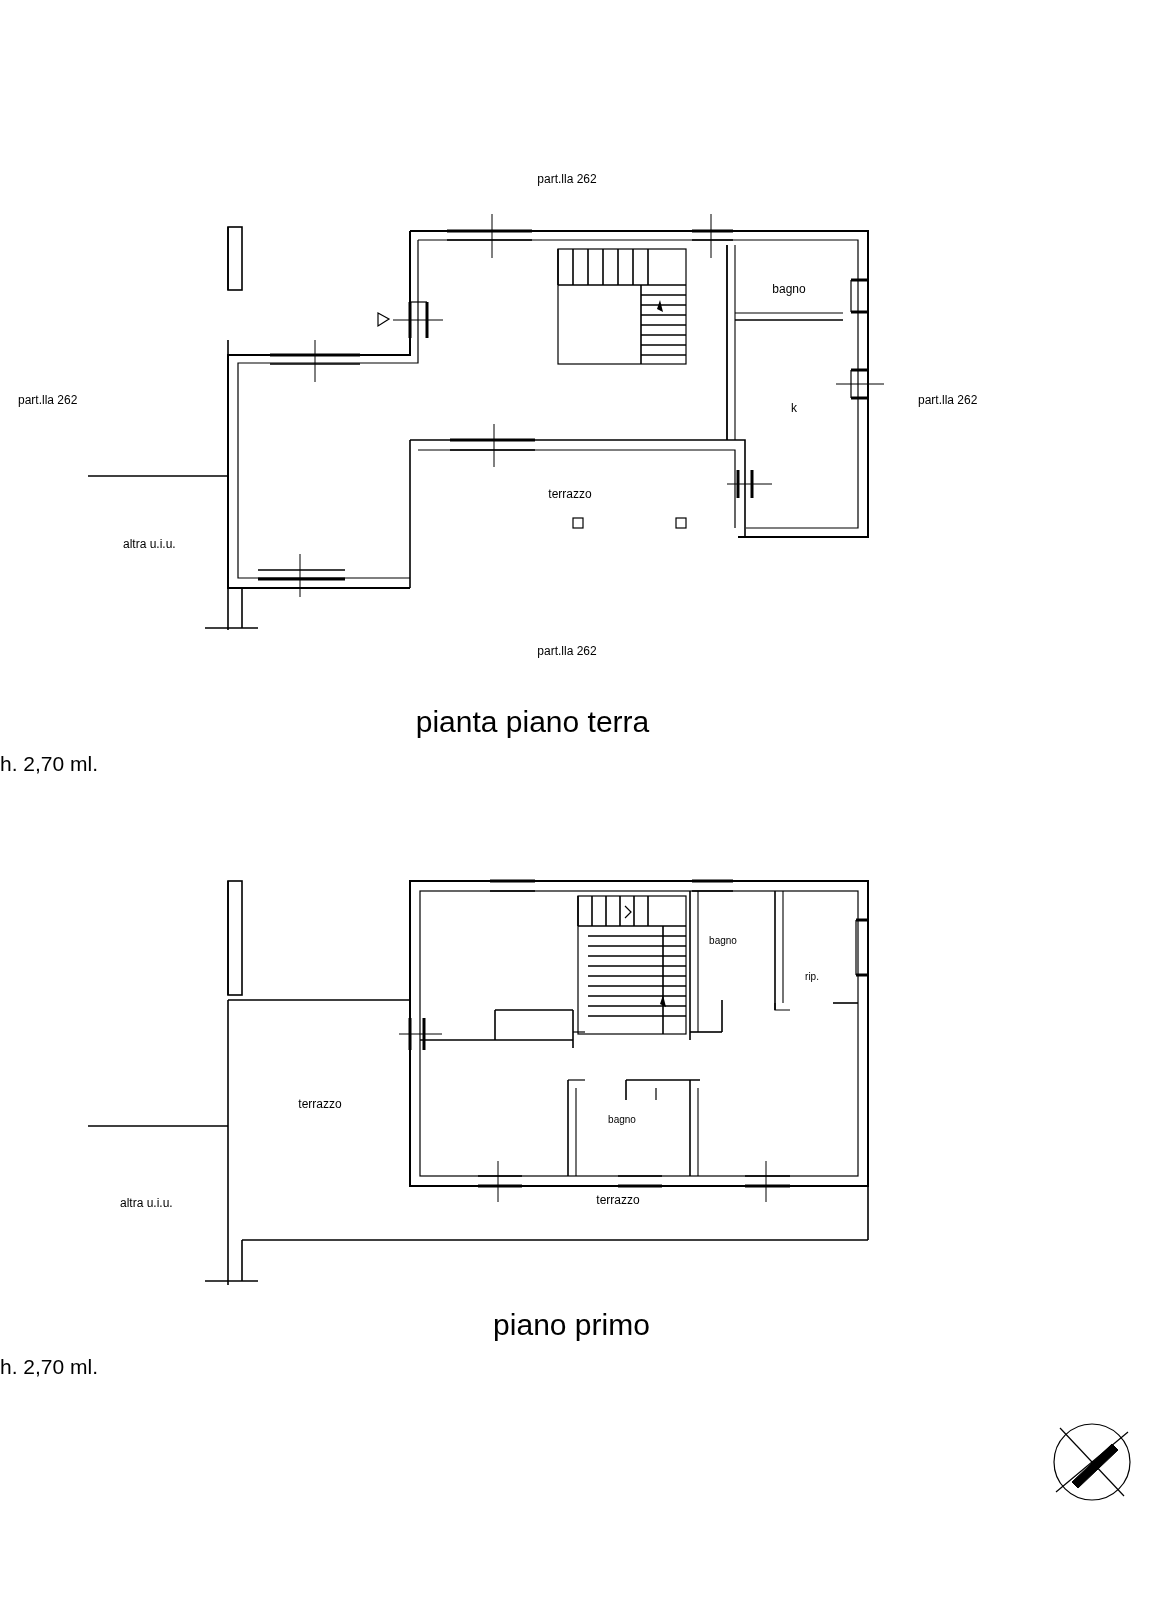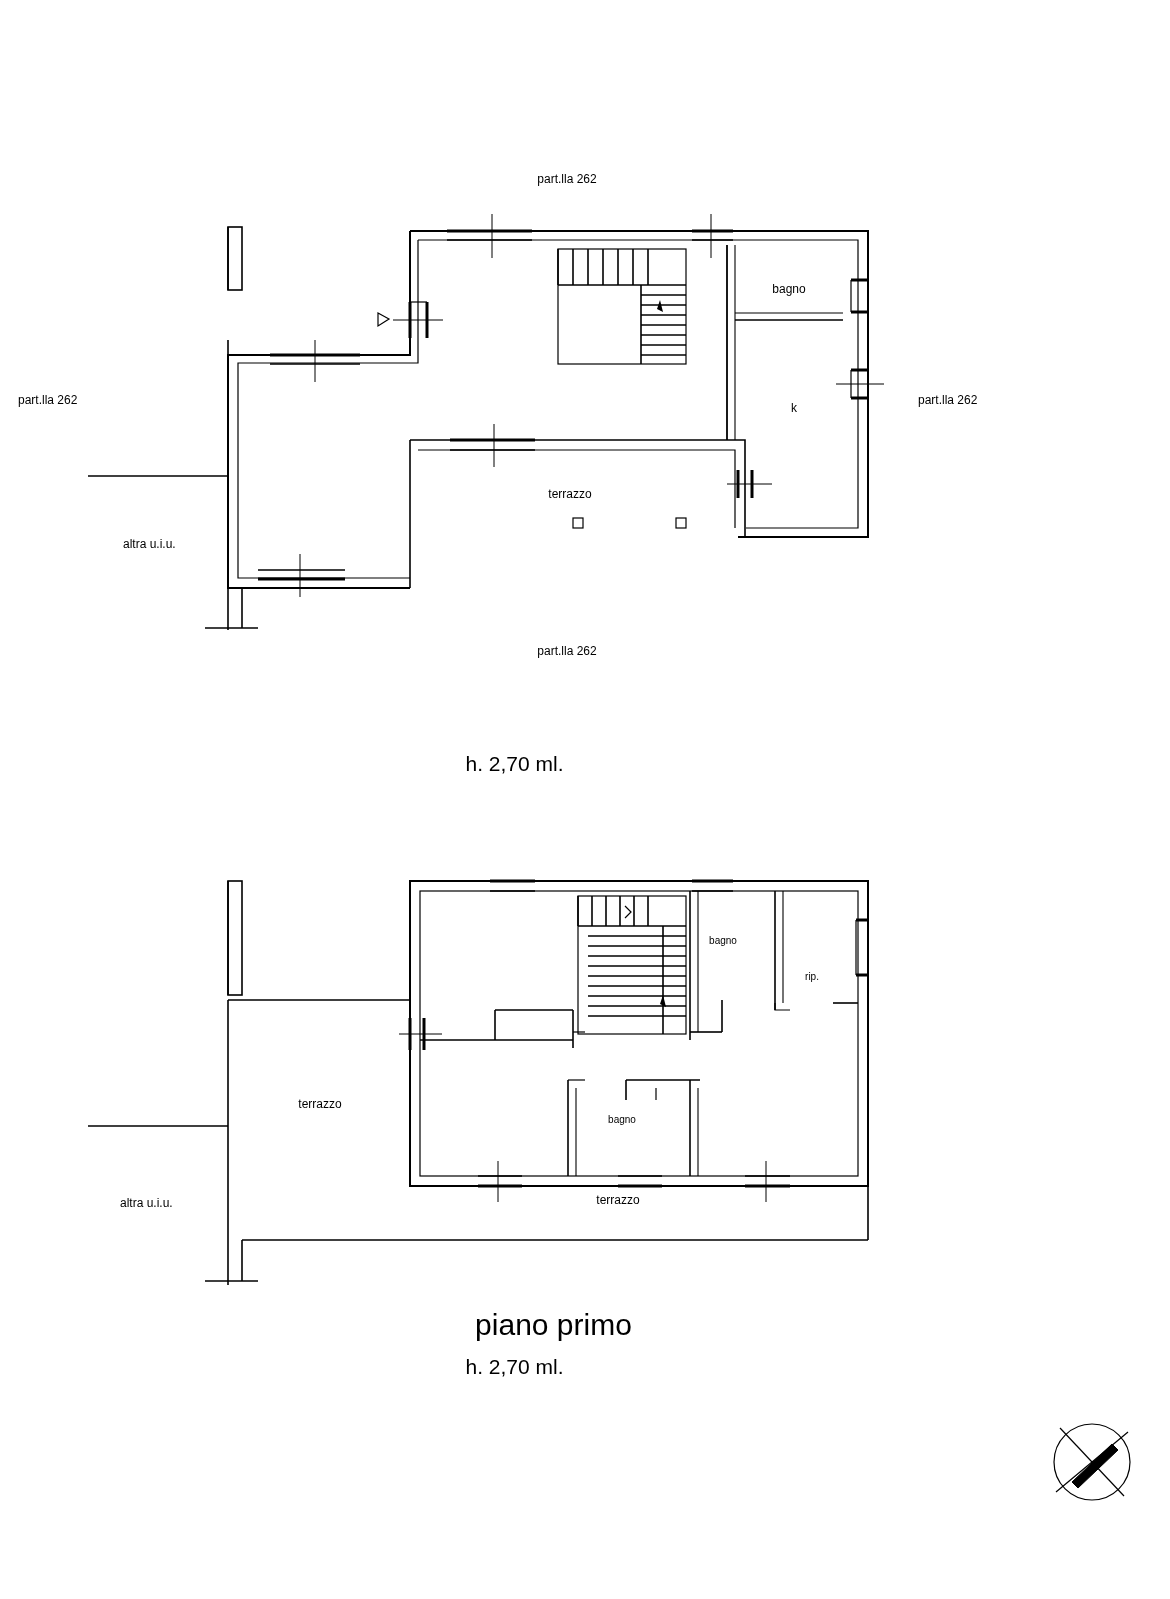--- a/index.html
+++ b/index.html
@@ -14,20 +14,21 @@
     font-family: "Liberation Sans", sans-serif;
     color: #000000;
     overflow: hidden;
   }
   .sheet {
     position: absolute;
     left: 0;
     top: 0;
     width: 1029px;
     height: 1599px;
+    padding-left: 36px;
   }
   svg.plan {
     position: absolute;
     left: 0;
     top: 0;
     width: 1170px;
     height: 1599px;
   }
   .label {
     position: absolute;
@@ -42,21 +43,21 @@
     font-size: 10px;
   }
   .title-main {
     font-size: 30px;
     text-align: center;
     width: 100%;
     left: 0;
   }
   .title-sub {
     font-size: 21px;
-    text-align: center;
+    text-align: left;
     width: 100%;
     left: 0;
   }
   .centered {
     text-align: center;
     transform: translateX(-50%);
   }
 </style>
 </head>
 <body>
@@ -239,20 +240,21 @@
 
   <div class="label lbl-small centered" style="left:567px; top:172px;">part.lla 262</div>
   <div class="label lbl-small" style="left:18px; top:393px;">part.lla 262</div>
   <div class="label lbl-small" style="left:918px; top:393px;">part.lla 262</div>
   <div class="label lbl-small centered" style="left:567px; top:644px;">part.lla 262</div>
   <div class="label lbl-small" style="left:123px; top:537px;">altra u.i.u.</div>
   <div class="label lbl-small centered" style="left:789px; top:282px;">bagno</div>
   <div class="label lbl-small centered" style="left:794px; top:401px;">k</div>
   <div class="label lbl-small centered" style="left:570px; top:487px;">terrazzo</div>
 
+  <div class="label title-main" style="top:705px;">pianta piano terra</div>
   <div class="label title-sub" style="top:752px;">h. 2,70 ml.</div>
 
   <div class="label lbl-small" style="left:120px; top:1196px;">altra u.i.u.</div>
   <div class="label lbl-small centered" style="left:320px; top:1097px;">terrazzo</div>
   <div class="label lbl-small centered" style="left:618px; top:1193px;">terrazzo</div>
   <div class="label lbl-tiny centered" style="left:723px; top:935px;">bagno</div>
   <div class="label lbl-tiny centered" style="left:812px; top:935px;margin-top:36px;">rip.</div>
   <div class="label lbl-tiny centered" style="left:622px; top:1114px;">bagno</div>
 
   <div class="label title-main" style="top:1308px;margin-left:39px;">piano primo</div>

